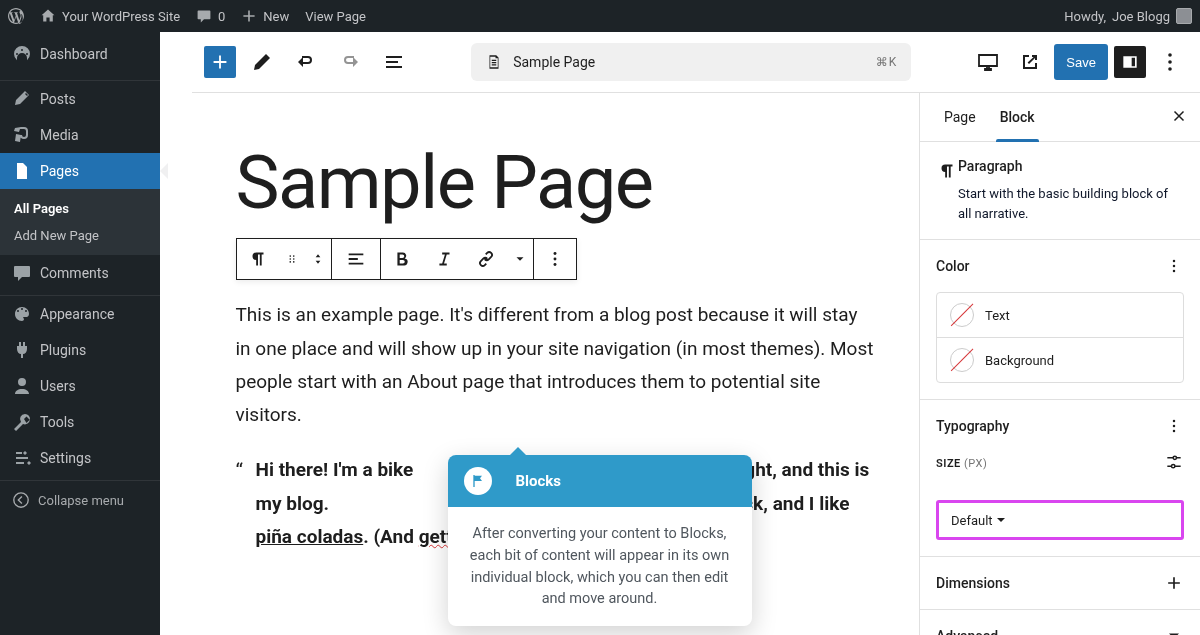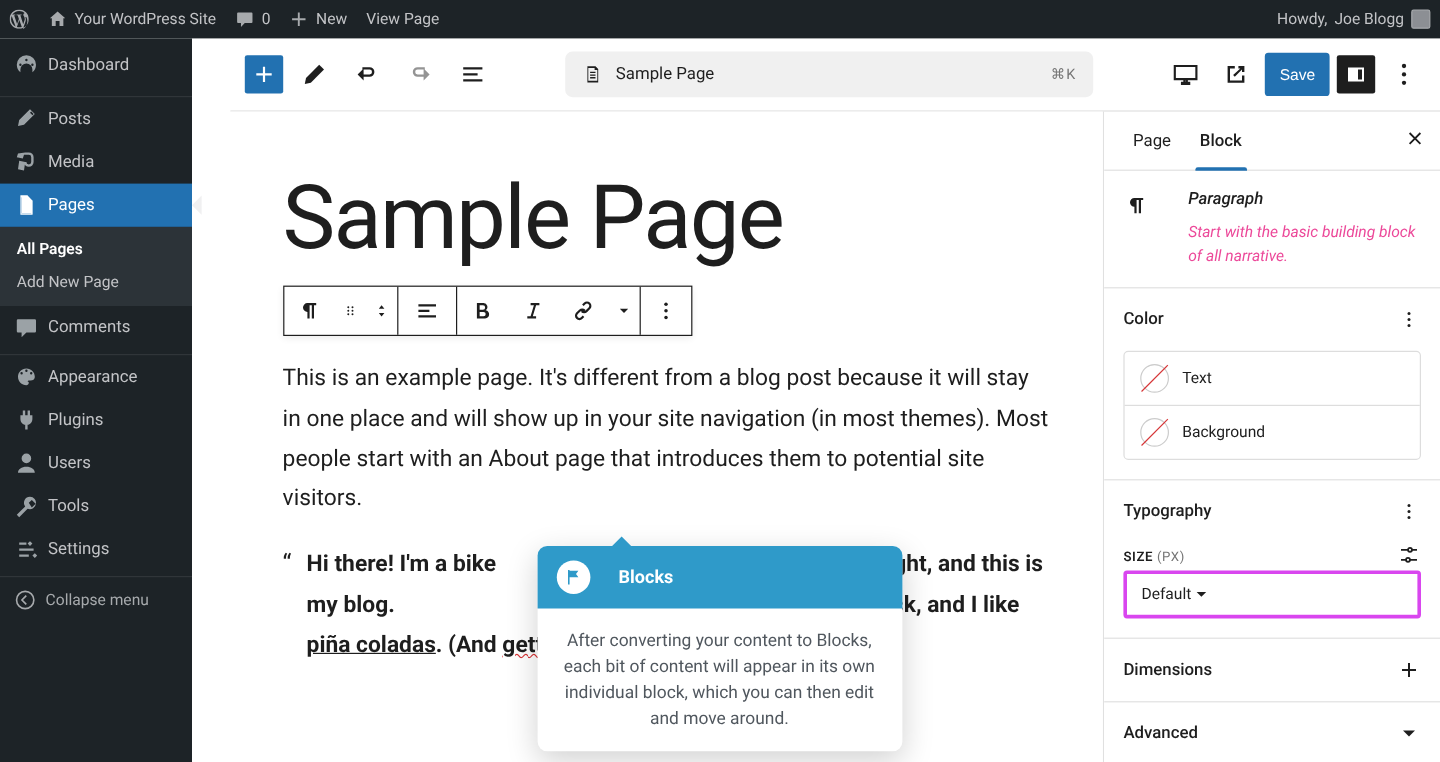--- a/index.html
+++ b/index.html
@@ -364,27 +364,26 @@
       padding: 16px;
       cursor: pointer;
       font-size: 14px;
     }
     .panel-head .title {
       font-weight: 500;
     }
     .panel-head svg { width: 20px; height: 20px; fill: #1e1e1e; }
     .block-desc {
       display: flex;
-      gap: 32px;
+      gap: 0;
       padding: 16px;
-      font-style: italic;
     }
     .block-desc svg { width: 22px; height: 22px; fill: #1e1e1e; flex-shrink: 0; margin-top: 2px; }
     .block-desc .name { font-weight: 500; font-size: 14px; margin-bottom: 10px; }
-    .block-desc .desc { font-size: 13px; color: #ec4899; line-height: 1.5; }
+    .block-desc .desc { font-size: 13px; color: #0f172a; line-height: 1.5; }
 
     .opt-list { border: 1px solid #ddd; border-radius: 4px; }
     .opt-row {
       display: flex; align-items: center; gap: 12px;
       padding: 11px 14px;
       cursor: pointer;
       font-size: 13px;
     }
     .opt-row + .opt-row { border-top: 1px solid #ddd; }
     .swatch {
@@ -405,21 +404,21 @@
       width: 140%;
       height: 1px;
       background: #d63638;
       transform: translate(-50%,-50%) rotate(-45deg);
     }
 
     .size-label {
       font-size: 11px;
       text-transform: uppercase;
       letter-spacing: 0.5px;
-      margin-bottom: 0;
+      margin-bottom: 25px;
       display: flex; align-items: center; justify-content: space-between;
     }
     .size-label .unit { color: #757575; }
     .select {
       border: 3px solid #d946ef;
       border-radius: 3px;
       padding: 9px 12px;
       display: flex; align-items: center; 
       cursor: pointer;
       font-size: 13px;

